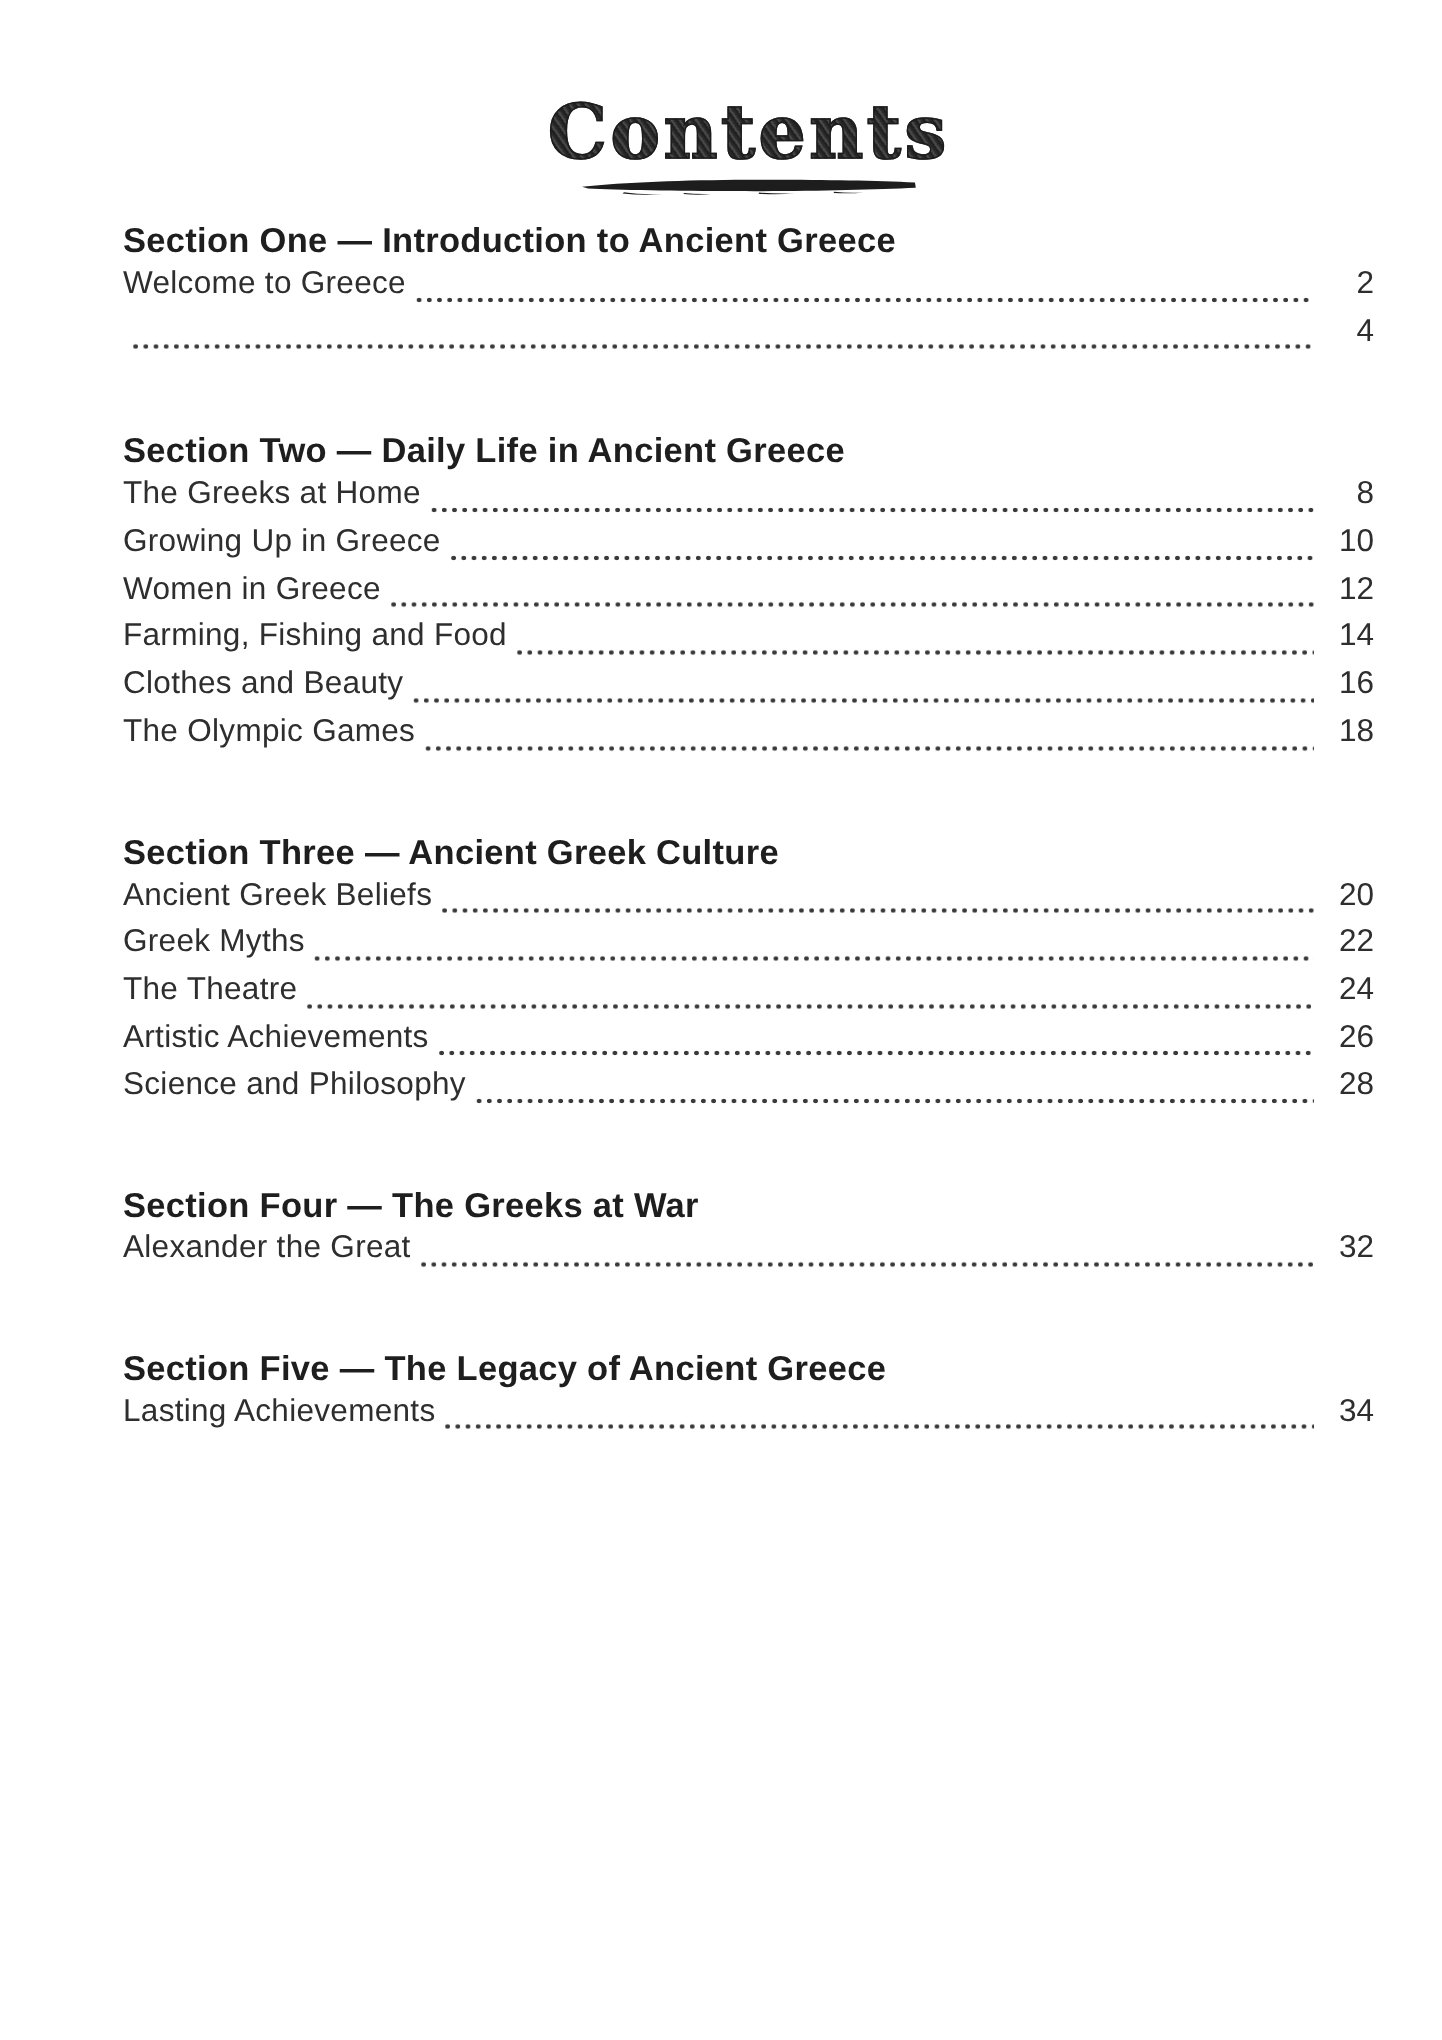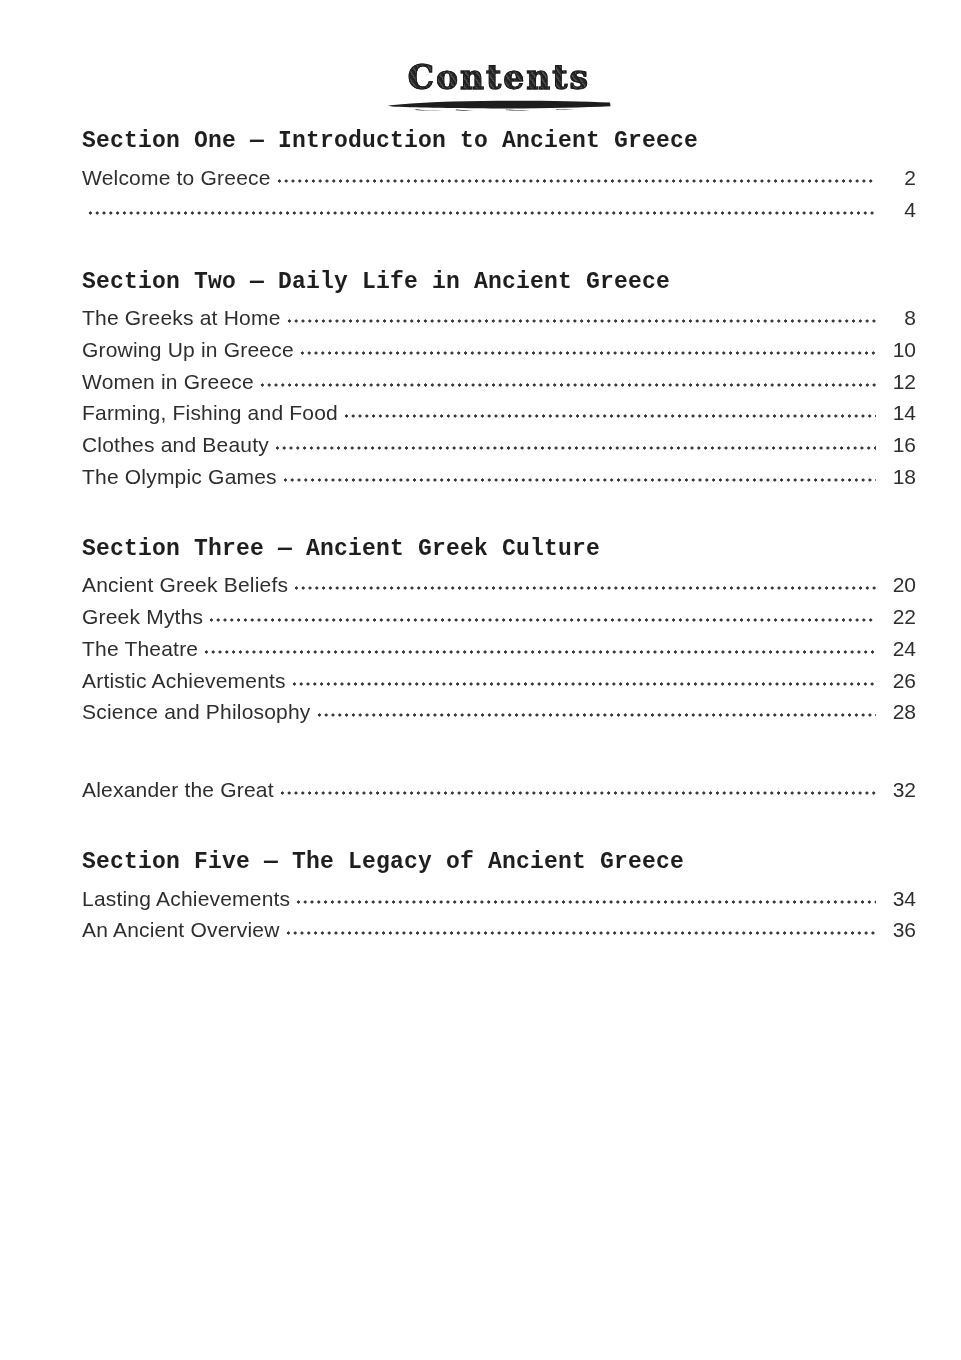--- a/index.html
+++ b/index.html
@@ -23,21 +23,21 @@
   }
   .title-wrap {
     text-align: center;
     margin-bottom: 14px;
   }
   .title {
     margin: 0;
     display: inline-block;
     font-family: "DejaVu Serif", "Liberation Serif", serif;
     font-weight: 700;
-    font-size: 33px;
+    font-size: 50px;
     line-height: 1.1;
     letter-spacing: 2px;
     color: #2b2b2b;
   }
   @supports (-webkit-background-clip: text) {
     .title {
       background: repeating-linear-gradient(55deg, #1f1f1f 0 1.5px, #4a4a4a 1.5px 3px, #2a2a2a 3px 4.5px);
       -webkit-background-clip: text;
       background-clip: text;
       color: transparent;
@@ -54,25 +54,24 @@
   .toc-section:first-child {
     margin-top: 15px;
   }
   .section-heading {
     margin: 0 0 3px 0;
     font-size: 23px;
     font-weight: 700;
     line-height: 28px;
     color: #1e1e1e;
     letter-spacing: 0.2px;
-    font-family: Liberation Mono, monospace;
   }
   .toc-row {
     display: flex;
-    align-items: flex-end;
+    align-items: flex-start;
     height: 31.7px;
     font-size: 21px;
     font-weight: 400;
     color: #2e2e2e;
   }
   .entry-label {
     white-space: nowrap;
     letter-spacing: 0.2px;
   }
   .leader {
@@ -201,41 +200,37 @@
 
     <div class="toc-row">
       <span class="entry-label">Science and Philosophy</span>
       <span class="leader"></span>
       <span class="entry-page">28</span>
     </div>
   </div>
     </section>
 
     <section class="toc-section">
+      <h2 class="section-heading">Section Four — The Greeks at War</h2>
       <div class="section-entries">
 
     <div class="toc-row">
       <span class="entry-label">Alexander the Great</span>
       <span class="leader"></span>
       <span class="entry-page">32</span>
     </div>
   </div>
     </section>
 
     <section class="toc-section">
       <h2 class="section-heading">Section Five — The Legacy of Ancient Greece</h2>
       <div class="section-entries">
     <div class="toc-row">
       <span class="entry-label">Lasting Achievements</span>
       <span class="leader"></span>
       <span class="entry-page">34</span>
     </div>
 
-    <div class="toc-row">
-      <span class="entry-label">An Ancient Overview</span>
-      <span class="leader"></span>
-      <span class="entry-page">36</span>
-    </div>
   </div>
     </section>
   </main>
 
 </div>
 
 </body></html>

